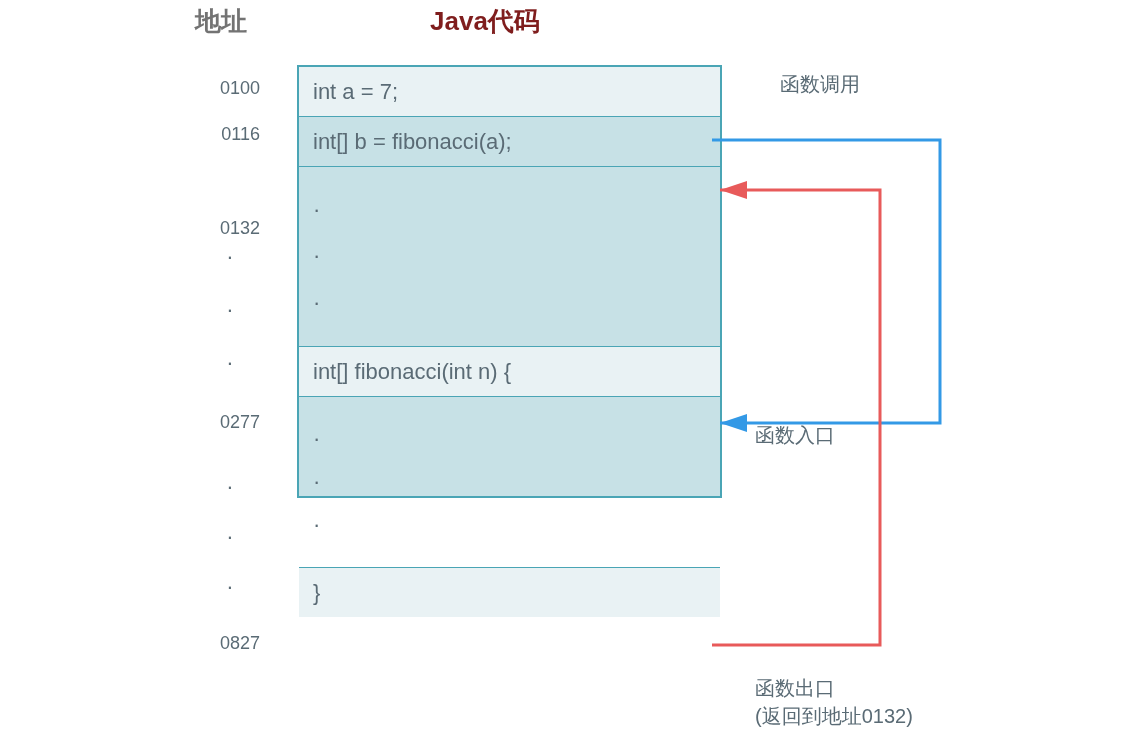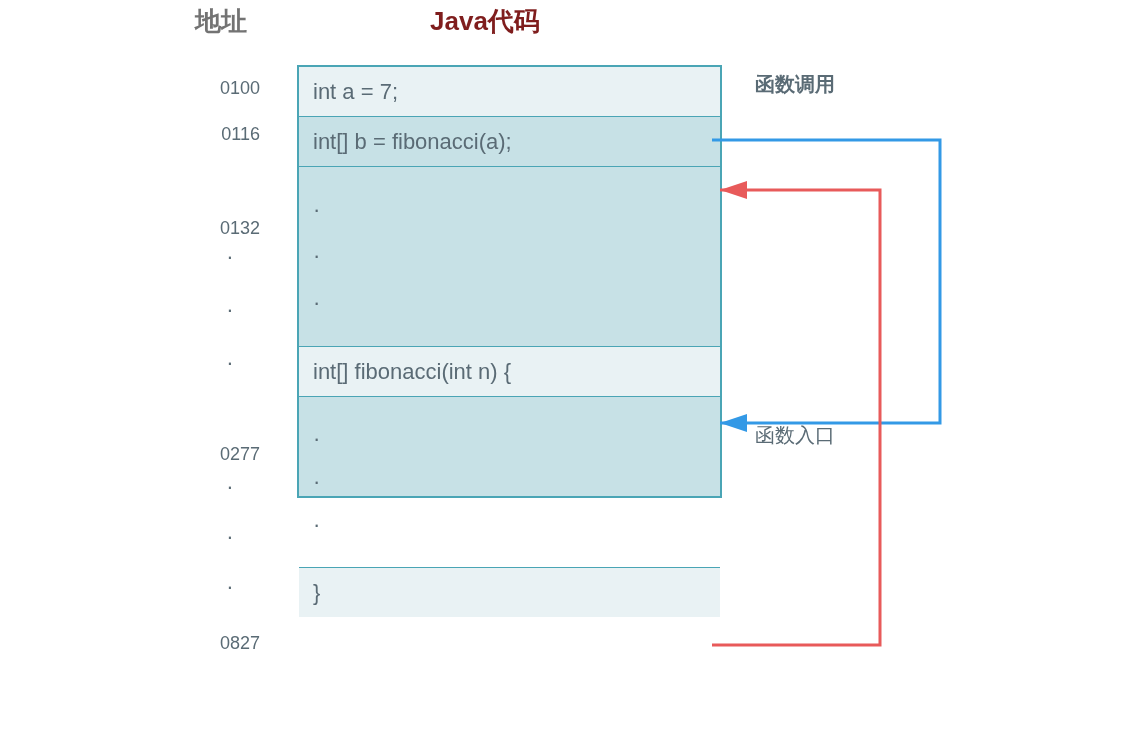--- a/index.html
+++ b/index.html
@@ -105,21 +105,21 @@
 <div class="header-code">Java代码</div>
 
 <div class="addr" style="left:200px; top:78px;">0100</div>
 <div class="addr" style="left:200px; top:124px;">0116</div>
 <div class="addr" style="left:200px; top:178px;margin-top:40px;">0132</div>
 <div class="dots-addr" style="left:200px; top:230px; height:160px;">
   <span>·</span>
     <span>·</span>
     <span>·</span>
 </div>
-<div class="addr" style="left:200px; top:412px;margin-top:32px;">0277</div>
+<div class="addr" style="left:200px; top:412px;">0277</div>
 <div class="dots-addr" style="left:200px; top:462px; height:150px;">
   <span>·</span>
     <span>·</span>
     <span>·</span>
 </div>
 <div class="addr" style="left:200px; top:633px;">0827</div>
 
 <div class="code-box">
   <div class="row light">int a = 7;</div>
   <div class="row">int[] b = fibonacci(a);</div>
@@ -130,25 +130,27 @@
   </div>
   <div class="row light">int[] fibonacci(int n) {</div>
   <div class="spacer bottom">
     <span>·</span>
       <span>·</span>
       <span>·</span>
   </div>
   <div class="row-last">}</div>
 </div>
 
-<div class="annotation" style="left:755px; top:70px;font-weight:bold;">
+<div class="annotation" style="left:780px; top:70px;">
   <div>函数调用</div>
 </div>
 <div class="annotation" style="left:755px; top:396px;margin-top:25px;">函数入口</div>
 <div class="annotation" style="left:755px; top:674px;">
+  <div>函数出口</div>
+  <div>(返回到地址0132)</div>
 </div>
 
 <svg class="arrows">
   <defs>
     <marker id="arrow-blue" markerWidth="10" markerHeight="10" refX="9" refY="3" orient="auto" markerUnits="strokeWidth">
       <path d="M0,0 L0,6 L9,3 z" fill="#3399e6"></path>
     </marker>
     <marker id="arrow-red" markerWidth="10" markerHeight="10" refX="9" refY="3" orient="auto" markerUnits="strokeWidth">
       <path d="M0,0 L0,6 L9,3 z" fill="#e85a5a"></path>
     </marker>

